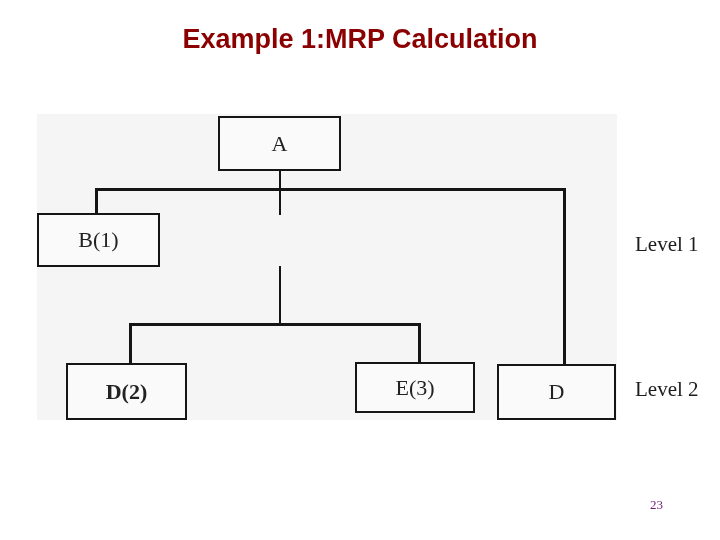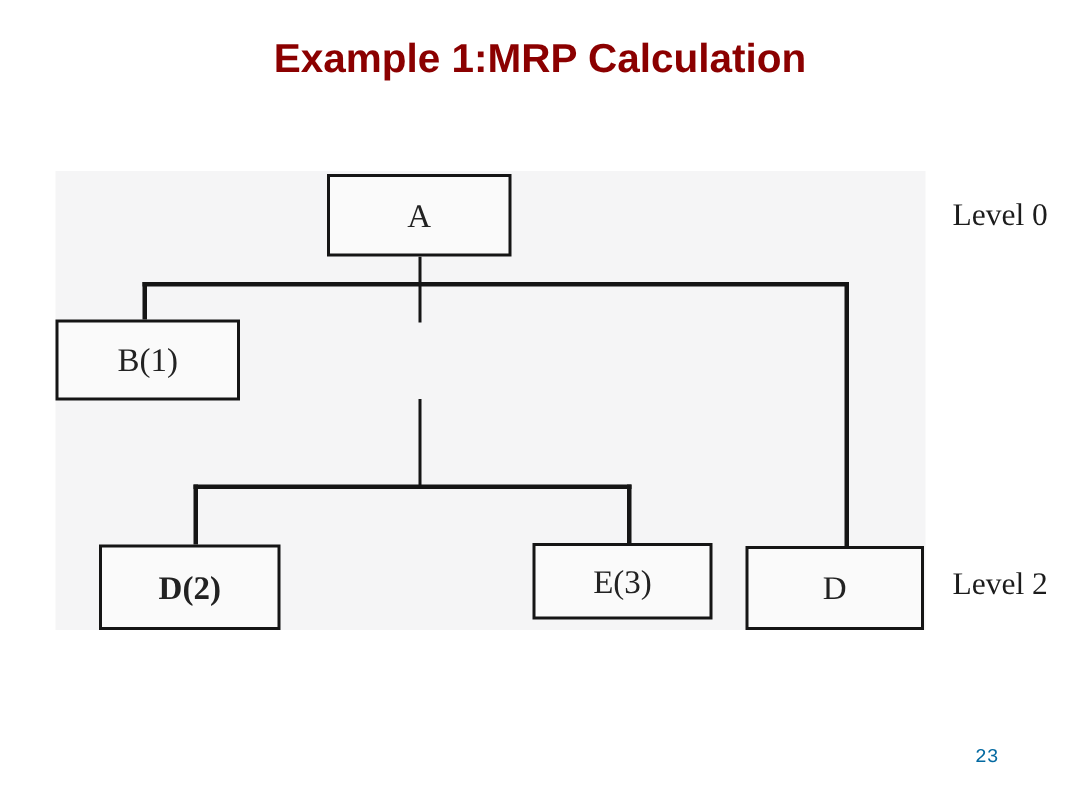--- a/index.html
+++ b/index.html
@@ -38,21 +38,21 @@
   .ln-d2-drop{left:129px;top:323px;width:3px;height:42px;}
   .ln-e-drop {left:418px;top:323px;width:3px;height:41px;}
   .level-label{
     position:absolute;left:635px;width:85px;
     font-family:"Liberation Serif", serif;font-size:21px;color:#1c1c1c;
     white-space:nowrap;
   }
   .lvl0{top:131px;} .lvl1{top:232px;} .lvl2{top:377px;}
   .page-number{
     position:absolute;left:650px;top:497px;width:30px;
-    font-family:Liberation Mono, monospace;font-size:13px;color:#0369a1;
+    font-family:Liberation Serif, serif;font-size:13px;color:#701a75;
   }
 </style>
 </head>
 <body>
 
 <div id="slide">
 
   <div class="slide-title">Example 1:MRP Calculation</div>
 
   <div class="diagram-panel"></div>
@@ -76,18 +76,18 @@
   <div class="node node-d2">
     <span>D(2)</span>
   </div>
   <div class="node node-e">
     <span>E(3)</span>
   </div>
   <div class="node node-d">
     <span>D</span>
   </div>
 
-  <div class="level-label lvl0">Level 0</div>
+  <div class="level-label lvl1">Level 1</div>
   <div class="level-label lvl2">Level 2</div>
 
   <div class="page-number">23</div>
 
 </div>
 
 </body></html>

